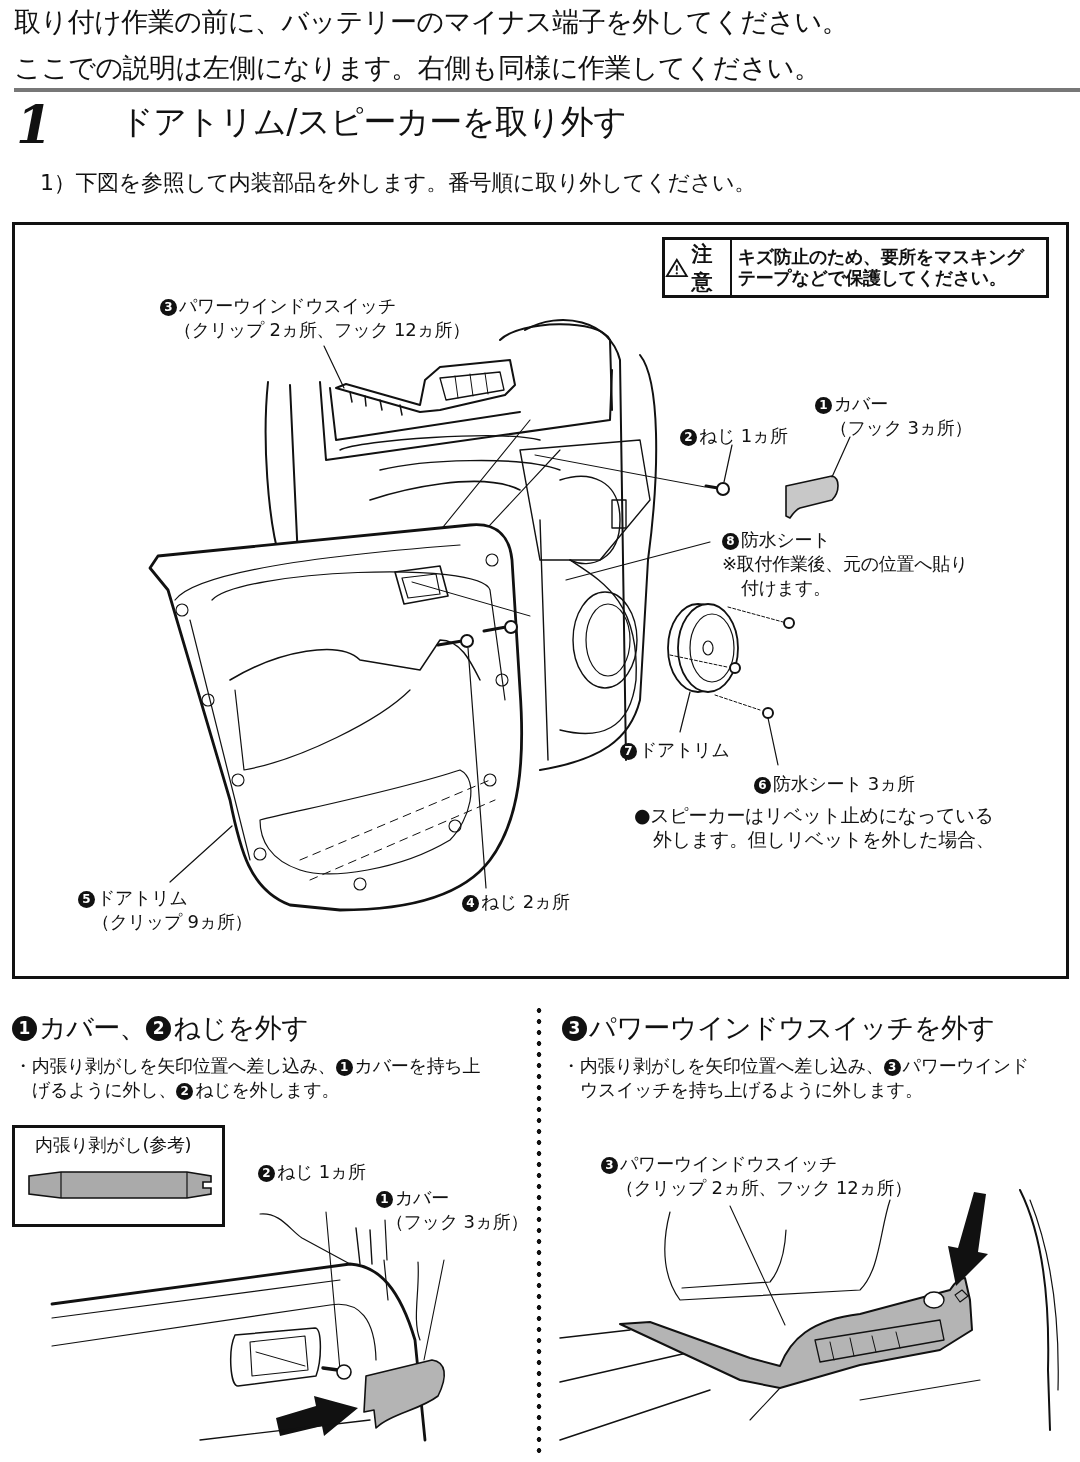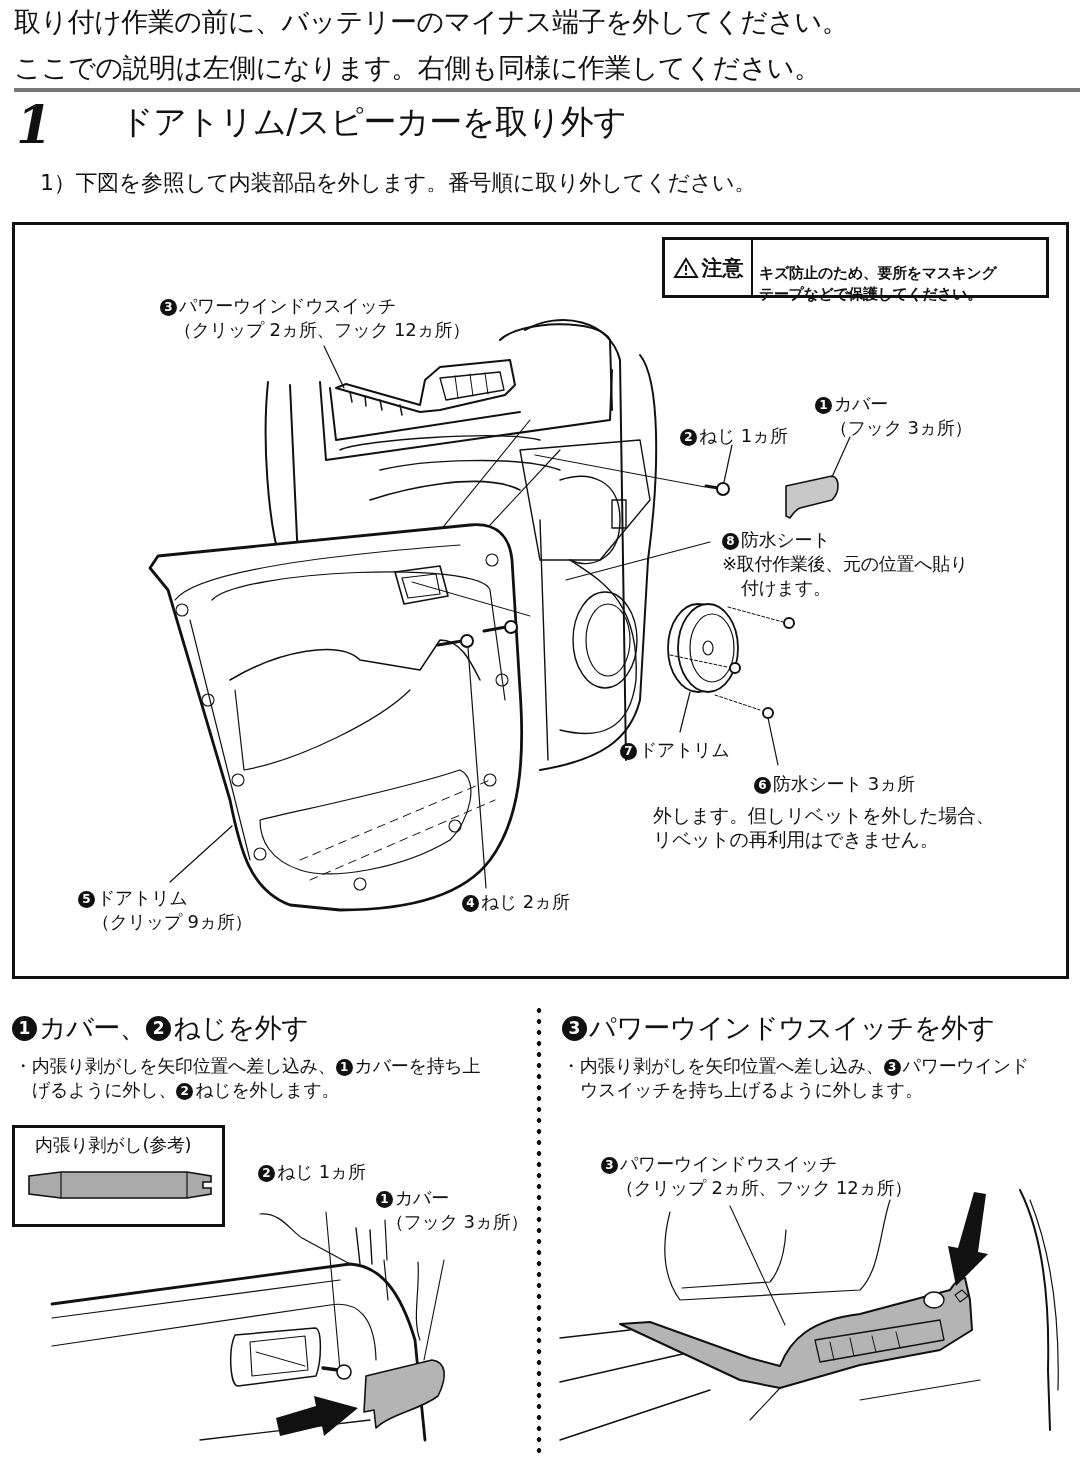--- a/index.html
+++ b/index.html
@@ -8,23 +8,23 @@
   .abs { position: absolute; }
   .intro { left: 14px; font-size: 27px; line-height: 32px; letter-spacing: -0.5px; white-space: nowrap; }
   #intro1 { top: 6px; }
   #intro2 { top: 52px; }
   .rule { left: 14px; top: 88px; width: 1066px; height: 4px; background: #777; }
   .step-num { left: 16px; top: 94px; font-family: "DejaVu Serif", "Liberation Serif", serif; font-style: italic; font-weight: bold; font-size: 52px; line-height: 62px; }
   .step-title { left: 84px; top: 100px; font-size: 33px; line-height: 44px; white-space: nowrap; letter-spacing: -0.5px; margin-left: 36px; }
   .sub-instr { left: 40px; top: 168px; font-size: 22px; line-height: 30px; white-space: nowrap; letter-spacing: -0.3px; text-align: center; }
   .main-frame { left: 12px; top: 222px; width: 1057px; height: 757px; border: 3px solid #111; }
   .caution { left: 662px; top: 237px; width: 387px; height: 61px; border: 3px solid #111; display: flex; background: #fff; }
-  .caution-head { width: 88px; border-right: 2px solid #111; display: flex; align-items: center; justify-content: center; font-size: 21px; font-weight: bold; }
+  .caution-head { width: 98px; border-right: 2px solid #111; display: flex; align-items: center; justify-content: center; font-size: 21px; font-weight: bold; }
   .caution-head svg { margin-right: 3px; }
-  .caution-body { flex: 1; padding: 6px 22px 0 6px; font-size: 15px; line-height: 21px; font-weight: bold; white-space: nowrap; letter-spacing: -0.4px; margin-top: 17px; }
+  .caution-body { flex: 1; padding: 6px 22px 0 6px; font-size: 18px; line-height: 21px; font-weight: bold; white-space: nowrap; letter-spacing: -0.4px; }
   .lbl { font-size: 18px; line-height: 23px; white-space: nowrap; letter-spacing: -0.3px; }
   .num { display: inline-block; width: 17px; height: 17px; border-radius: 50%; background: #111; color: #fff; font-size: 12px; line-height: 17px; text-align: center; font-weight: bold; margin-right: 2px; vertical-align: 1px; letter-spacing: 0; }
   .num.big { width: 25px; height: 25px; font-size: 17px; line-height: 25px; vertical-align: 3px; }
   .note { font-size: 19px; line-height: 24px; white-space: nowrap; letter-spacing: -0.3px; }
   .sec-title { font-size: 27px; line-height: 36px; white-space: nowrap; letter-spacing: -0.5px; }
   .sec-desc { font-size: 18px; line-height: 23px; white-space: nowrap; letter-spacing: -0.3px; }
   .divider { left: 536px; top: 1005px; width: 6px; height: 452px; background-image: radial-gradient(circle, #111 2.2px, transparent 2.6px); background-size: 6px 11px; }
   .tool-box { left: 12px; top: 1125px; width: 213px; height: 102px; border: 3px solid #111; }
   .tool-title { position: absolute; left: 20px; top: 6px; font-size: 18px; line-height: 22px; white-space: nowrap; letter-spacing: -0.3px; }
   svg.art { position: absolute; overflow: visible; }
@@ -178,22 +178,22 @@
 
 <div class="abs lbl" style="left:620px;top:738px">
   <span class="num">7</span><span>ドアトリム</span>
 </div>
 
 <div class="abs lbl" style="left:754px;top:772px">
   <span class="num">6</span><span>防水シート</span> <span>3ヵ所</span>
 </div>
 
 <div class="abs note" style="left:634px;top:803px">
+  <div><span>●</span><span>スピーカーはリベット止めになっている</span></div>
   <div style="padding-left:19px">外します。但しリベットを外した場合、</div>
-  <div style="padding-left:19px">リベットの再利用はできません。</div>
 </div>
 
 <div class="abs lbl" style="left:78px;top:886px">
   <span class="num">5</span><span>ドアトリム</span>
 </div>
 <div class="abs lbl" style="left:92px;top:910px">（クリップ 9ヵ所）</div>
 
 <div class="abs lbl" style="left:462px;top:890px">
   <span class="num">4</span><span>ねじ</span> <span>2ヵ所</span>
 </div>

